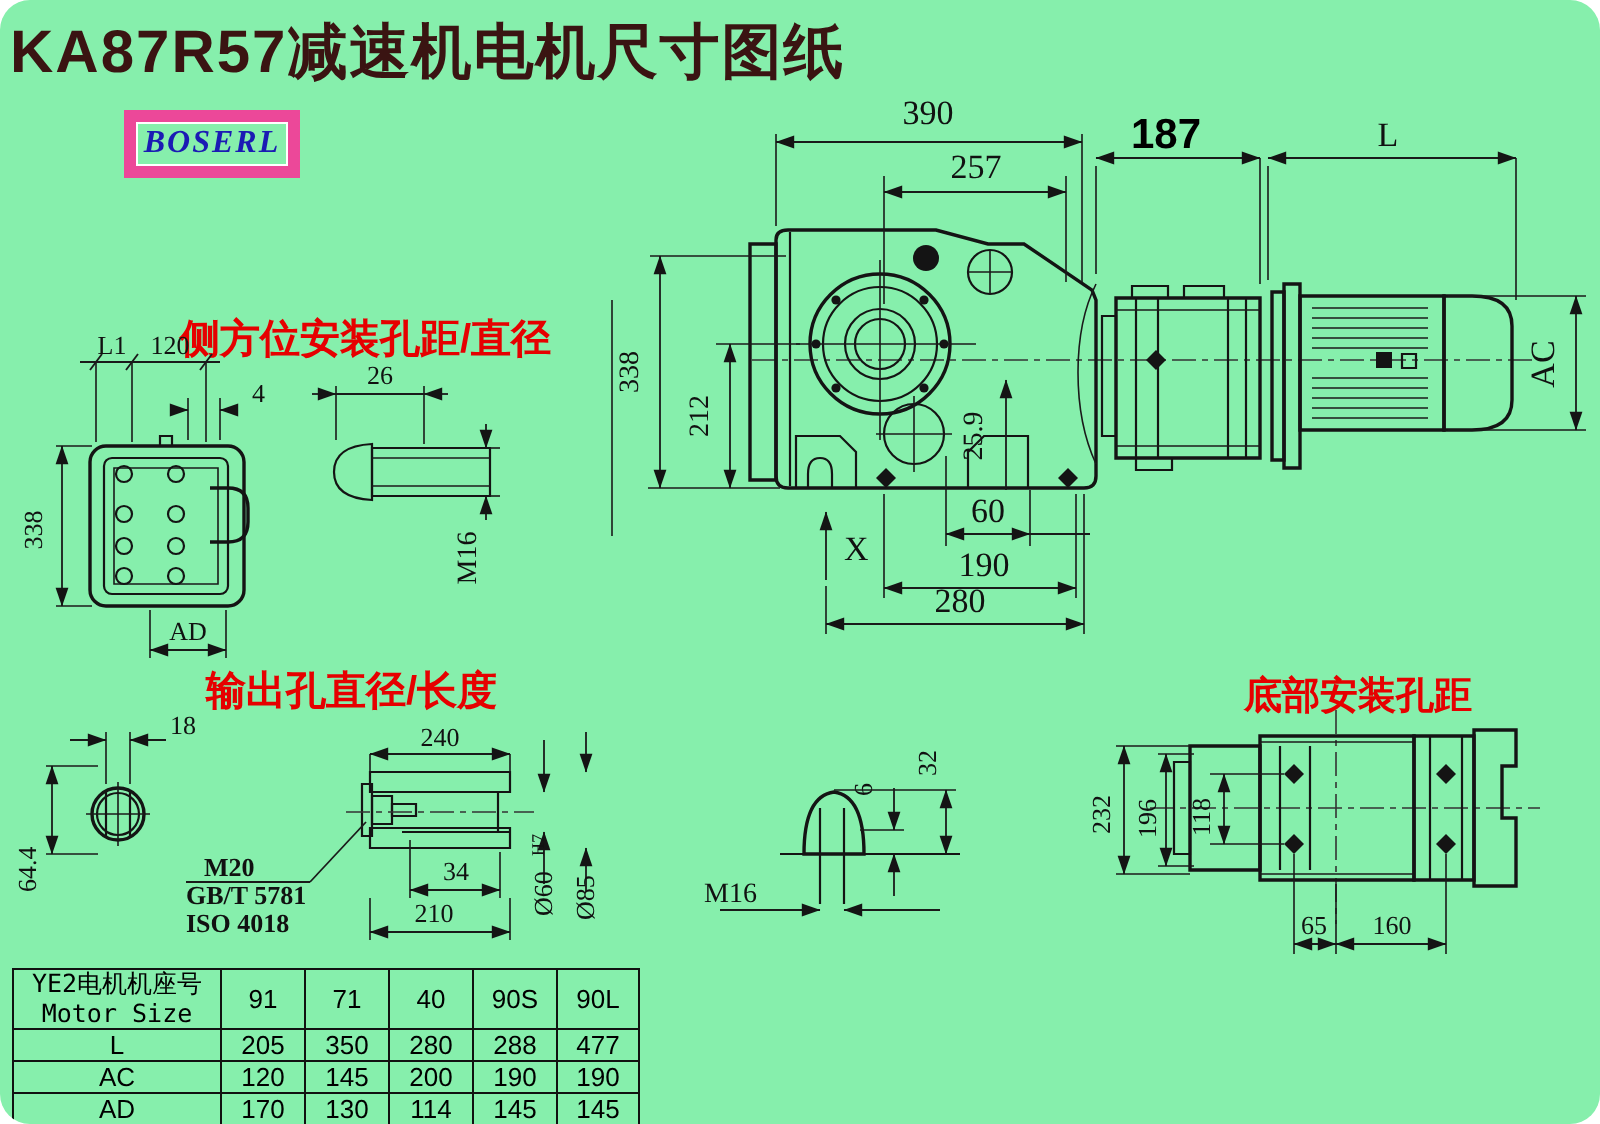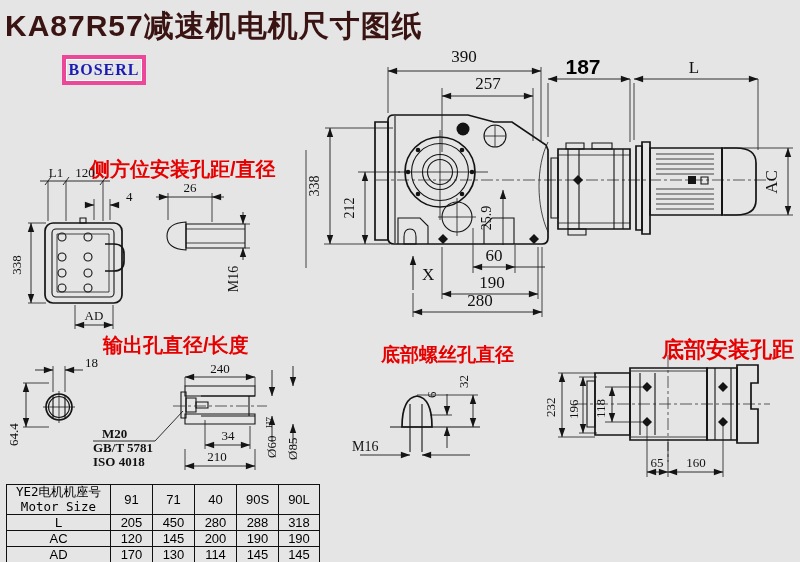--- a/index.html
+++ b/index.html
@@ -1,29 +1,29 @@
 <!DOCTYPE html>
 <html><head>
 <meta charset="utf-8">
 <style>
   html,body{margin:0;padding:0;background:#fff;}
-  .page{position:relative;width:800px;height:562px;background:#e5e5e5;overflow:hidden;
-        font-family:"Liberation Serif",serif;color:#111;}
+  .page{position:relative;width:800px;height:562px;background:#86efac;overflow:hidden;
+        font-family:"Liberation Serif",serif;color:#111;border-radius:15px;}
   .abs{position:absolute;}
   #page-title{left:5px;top:6px;font-family:"Liberation Sans",sans-serif;
 
         font-size:30px;font-weight:700;color:#3a1412;letter-spacing:1px;white-space:nowrap;}
-  .logo{left:62px;top:55px;width:76px;height:22px;border:4px solid #ec4899;
-        box-shadow:inset 0 0 0 1px #ffffff;display:flex;align-items:center;justify-content:center;}
+  .logo{left:62px;top:55px;width:76px;height:22px;border:6px solid #ec4899;
+        box-shadow:inset 0 0 0 1px #ffffff;display:flex;align-items:center;justify-content:center;font-style:italic;}
   .logo span{font-family:"Liberation Serif",serif;font-size:16px;font-weight:700;color:#1b1bb4;letter-spacing:1px;}
   .red-label{font-family:"Liberation Sans",sans-serif;font-weight:700;color:#e60000;white-space:nowrap;}
   #lab-side{left:90px;top:156px;font-size:20px;}
   #lab-output{left:103px;top:332px;font-size:20px;}
   #lab-screw{left:381px;top:342px;font-size:19px;}
-  #lab-mount{left:622px;top:335px;font-size:22px;margin-left:40px;}
+  #lab-mount{left:622px;top:335px;font-size:19px;}
   svg{overflow:visible;}
   svg line,svg path,svg rect,svg circle{vector-effect:non-scaling-stroke;}
   .ol{fill:none;stroke:#141414;stroke-width:1.7;}   
   .ml{fill:none;stroke:#141414;stroke-width:1.1;}   
   .tl{fill:none;stroke:#1a1a1a;stroke-width:0.8;}   
   .dl{fill:none;stroke:#1a1a1a;stroke-width:0.9;}   
   .cl{fill:none;stroke:#333;stroke-width:0.8;stroke-dasharray:12 3 3 3;}
   .fillb{fill:#141414;stroke:none;}
   .dim{font-family:"Liberation Serif",serif;font-size:14px;fill:#111;}
   .dim13{font-family:"Liberation Serif",serif;font-size:13px;fill:#111;}
@@ -51,21 +51,20 @@
     </defs>
   </svg>
 
   <div id="page-title" class="abs">KA87R57减速机电机尺寸图纸</div>
   <div class="logo abs">
     <span>BOSERL</span>
   </div>
 
   <div id="lab-side" class="abs red-label">侧方位安装孔距/直径</div>
   <div id="lab-output" class="abs red-label">输出孔直径/长度</div>
-  <div id="lab-screw" class="abs red-label">底部螺丝孔直径</div>
   <div id="lab-mount" class="abs red-label">底部安装孔距</div>
 
   <svg class="abs" style="left:298px;top:42px;" width="502" height="292" viewBox="0 0 502 292">
 
     <line class="cl" x1="78" y1="138" x2="472" y2="138"></line>
     <line class="tl" x1="8" y1="108" x2="8" y2="226"></line>
 
     <rect class="ol" x="77" y="80" width="13" height="118"></rect>
     <line class="ml" x1="97" y1="74" x2="97" y2="201"></line>
     <path class="ol" d="M90,78 Q90,73 96,73 L170,73 L196,80 L214,80 L248,103 L250,108 L250,196 Q250,202 244,202 L96,202 Q90,202 90,196 Z"></path>
@@ -389,24 +388,24 @@
       </td>
       <td style="width:41px">91</td>
       <td style="width:41px">71</td>
       <td style="width:41px">40</td>
       <td style="width:41px">90S</td>
       <td style="width:40px">90L</td>
     </tr>
     <tr>
       <td>L</td>
       <td>205</td>
-      <td>450</td>
+      <td>350</td>
       <td>280</td>
       <td>288</td>
-      <td>318</td>
+      <td>477</td>
     </tr>
     <tr>
       <td>AC</td>
       <td>120</td>
       <td>145</td>
       <td>200</td>
       <td>190</td>
       <td>190</td>
     </tr>
     <tr>

